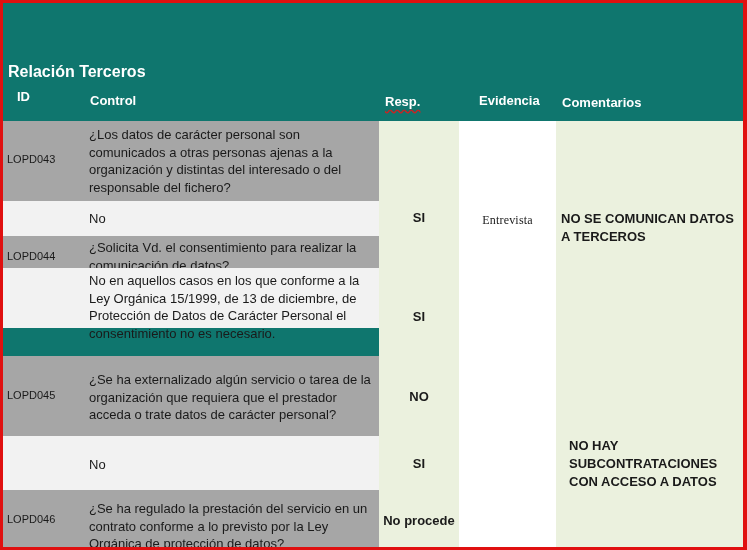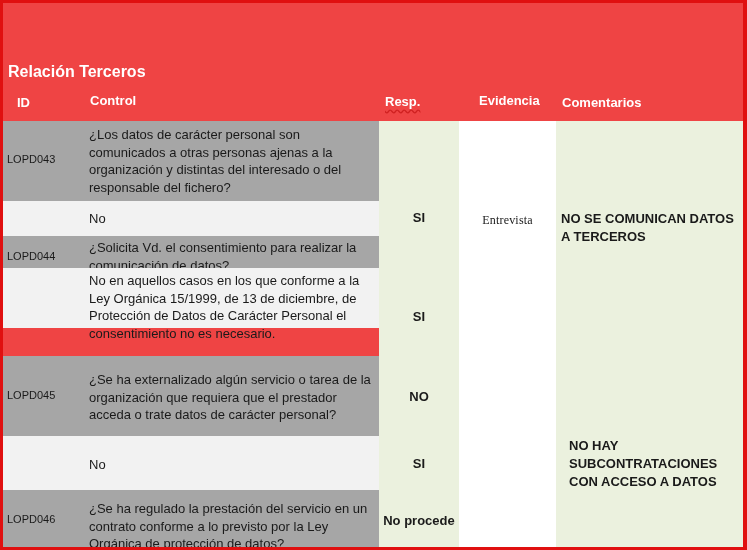--- a/index.html
+++ b/index.html
@@ -4,21 +4,21 @@
 <style>
   html, body { margin: 0; padding: 0; }
   body {
     width: 747px; height: 550px; overflow: hidden; position: relative;
     font-family: "Liberation Sans", "DejaVu Sans", sans-serif;
     background: #ffffff;
   }
   .frame {
     position: absolute; left: 0; top: 0; width: 747px; height: 550px;
     box-sizing: border-box; border: 3px solid #e01010; border-right-width: 4px;
-    background: #ef4444; overflow: hidden;
+    background: #0f766e; overflow: hidden;
   }
   .abs { position: absolute; box-sizing: border-box; }
   .title {
     left: 5px; top: 60px; color: #ffffff; font-weight: bold; font-size: 16px;
   }
   .hdr { color: #ffffff; font-weight: bold; font-size: 13px; }
   .hdr-resp { text-decoration: underline wavy #d02020; text-underline-offset: 3px; }
   .row { left: 0; width: 376px; }
   .row.dark { background: #a6a6a6; }
   .row.light { background: #f2f2f2; }
@@ -41,21 +41,21 @@
     position: absolute; left: 558px; width: 180px;
     font-weight: bold; font-size: 13px; line-height: 18px; color: #1a1a1a;
   }
 </style>
 </head>
 <body>
 
 <div class="frame">
 
   <div class="abs title">Relación Terceros</div>
-  <div class="abs hdr" style="left:5px; top:92px;padding-left:9px;">ID</div>
+  <div class="abs hdr" style="left:5px; top:86px;padding-left:9px;">ID</div>
   <div class="abs hdr" style="left:87px; top:90px;">Control</div>
   <div class="abs hdr hdr-resp" style="left:382px; top:91px;">Resp.</div>
   <div class="abs hdr" style="left:476px; top:90px;">Evidencia</div>
   <div class="abs hdr" style="left:559px; top:92px;">Comentarios</div>
 
   <div class="abs col-resp"></div>
   <div class="abs col-evid"></div>
   <div class="abs col-com"></div>
 
   <div class="abs row dark" style="top:118px; height:80px;">

